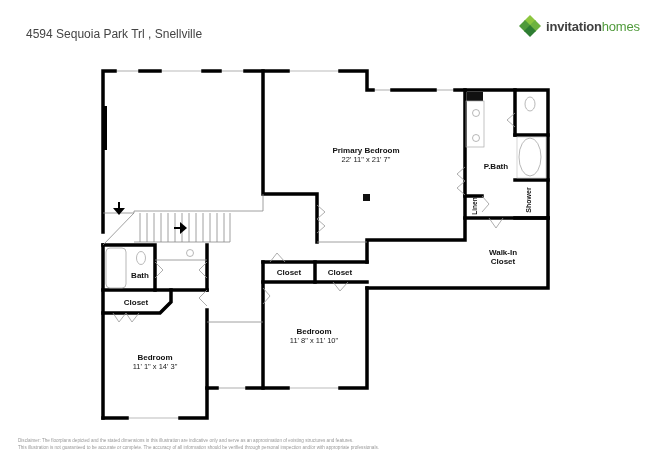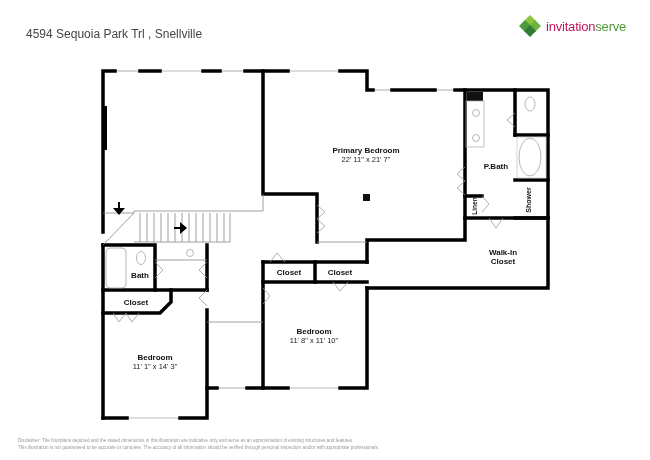--- a/index.html
+++ b/index.html
@@ -1,20 +1,20 @@
 <!DOCTYPE html>
 <html><head>
 <meta charset="utf-8">
 <style>
   html, body { margin:0; padding:0; background:#ffffff; }
   body { width:650px; height:460px; position:relative; overflow:hidden; font-family:"Liberation Sans", sans-serif; }
   .hdr { position:absolute; left:26px; top:10px; font-size:12px; color:#444; line-height:12px;margin-top:18px; }
   .logo { position:absolute; left:519px; top:15px; display:flex; align-items:center; }
   .logo-text { font-size:13px; margin-left:5px; letter-spacing:-0.2px; }
-  .logo-text .a { color:#be185d; }
+  .logo-text .a { color:#404040;font-weight:bold; }
   .logo-text .b { color:#4f9a3a; }
   .disc { position:absolute; left:18px; top:437px; font-size:4.6px; color:#999; line-height:7px; }
   svg.plan { position:absolute; left:0; top:0; }
   .lbl { font-family:"Liberation Sans", sans-serif; font-size:8px; fill:#111; font-weight:bold; text-anchor:middle; }
   .dim { font-family:"Liberation Sans", sans-serif; font-size:7.5px; fill:#222; text-anchor:middle; }
   .w { stroke:#000; stroke-width:3.5; fill:none; stroke-linecap:square; }
   .thin { stroke:#888; stroke-width:0.8; fill:none; }
   .win { stroke:#bbb; stroke-width:1.2; fill:none; }
 </style>
 </head>
@@ -24,21 +24,21 @@
   <div>4594 Sequoia Park Trl , Snellville</div>
 </div>
 
 <div class="logo">
   <svg width="22" height="22" viewBox="0 0 22 22">
     <polygon points="11,0 17,6 11,12 5,6" fill="#8cc63f"></polygon>
     <polygon points="16,5 22,11 16,17 10,11" fill="#6db33f"></polygon>
     <polygon points="6,5 12,11 6,17 0,11" fill="#4f9a3a"></polygon>
     <polygon points="11,10 17,16 11,22 5,16" fill="#2e7d32"></polygon>
   </svg>
-  <div class="logo-text"><span class="a">invitation</span><span class="b">serve</span></div>
+  <div class="logo-text"><span class="a">invitation</span><span class="b">homes</span></div>
 </div>
 
 <svg class="plan" width="650" height="460" viewBox="0 0 650 460">
 
   <g>
     <line class="win" x1="115" y1="71" x2="140" y2="71"></line>
     <line class="win" x1="160" y1="71" x2="203" y2="71"></line>
     <line class="win" x1="220" y1="71" x2="245" y2="71"></line>
     <line class="win" x1="288" y1="71" x2="340" y2="71"></line>
     <line class="win" x1="373" y1="90" x2="392" y2="90"></line>

